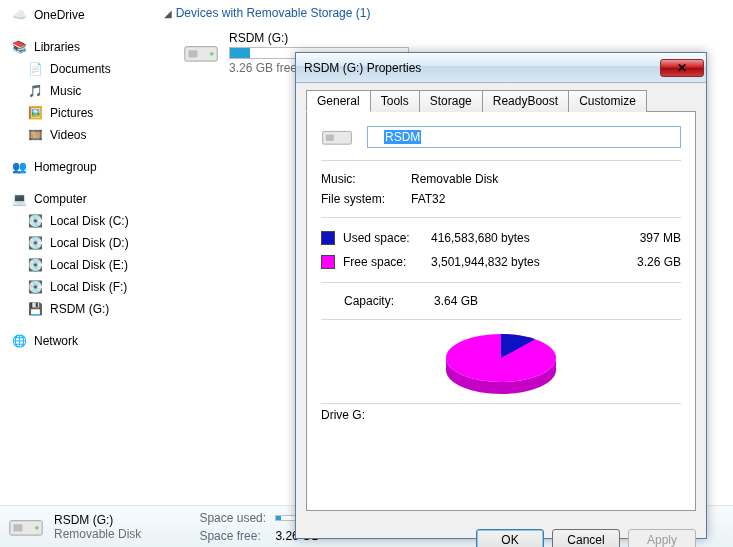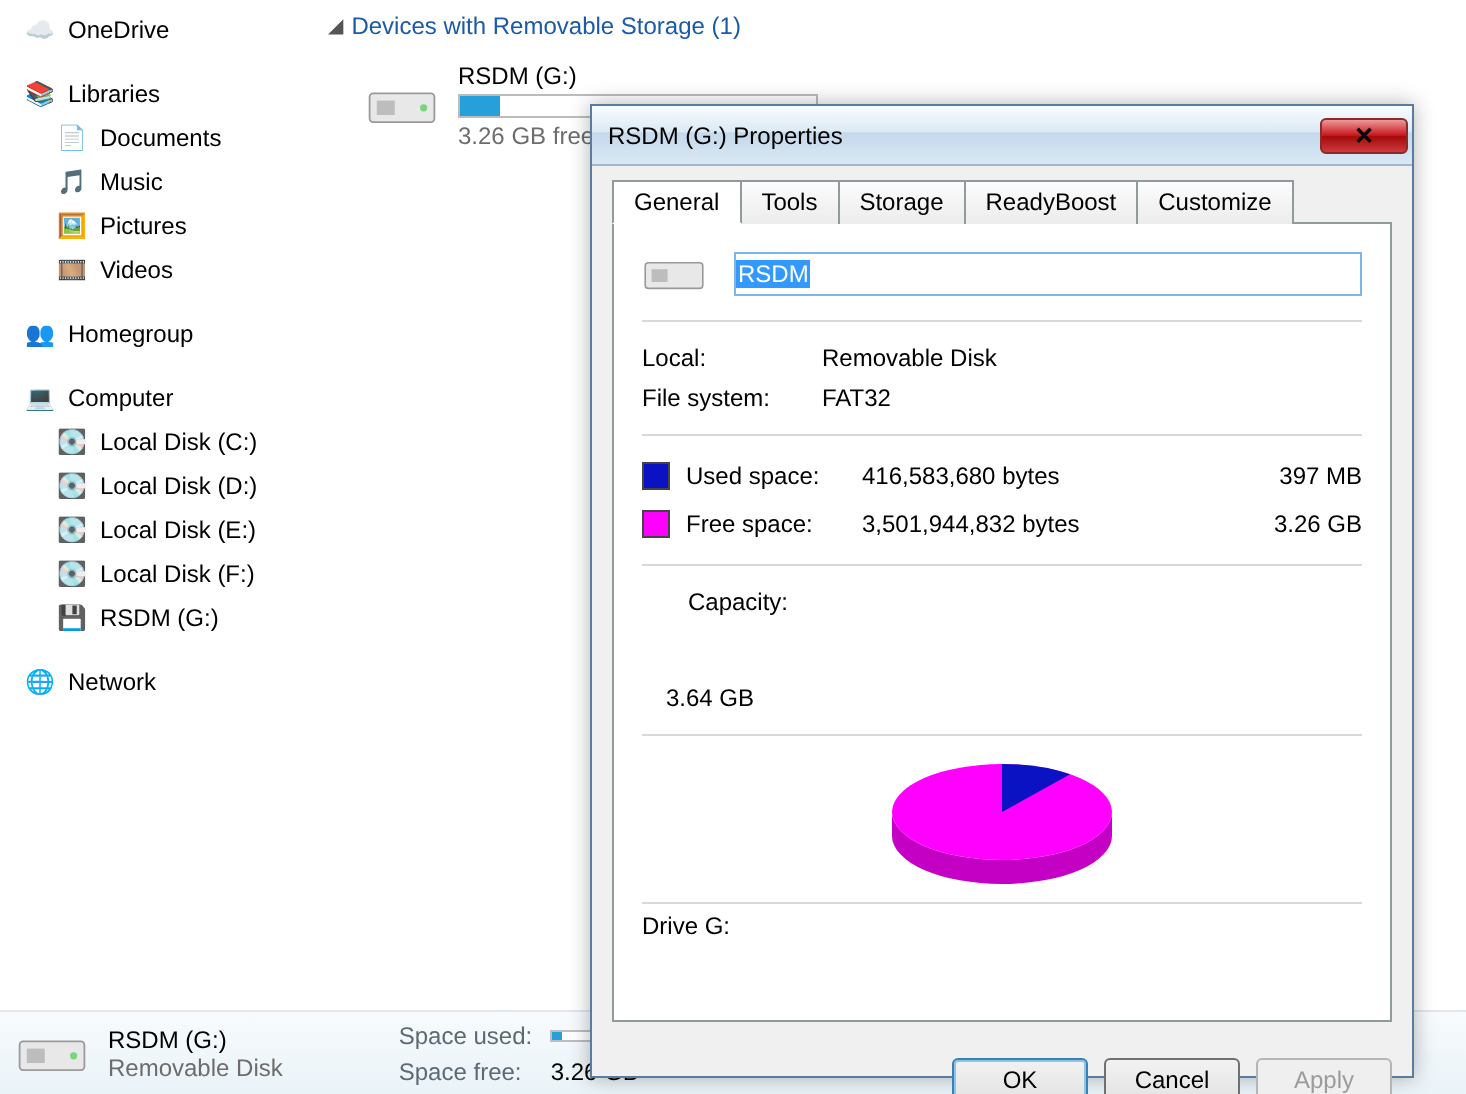--- a/index.html
+++ b/index.html
@@ -40,21 +40,21 @@
 .row-name { display: flex; align-items: center; gap: 14px; padding-bottom: 10px; border-bottom: 1px solid #d9d9d9; }
 .kvgrid { padding: 8px 0; border-bottom: 1px solid #d9d9d9; }
 .kv { display: flex; gap: 8px; line-height: 20px; }
 .kv .k { width: 82px; }
 .space-grid { padding: 8px 0; border-bottom: 1px solid #d9d9d9; }
 .sp-row { display: flex; align-items: center; gap: 8px; line-height: 24px; }
 .swatch { width: 14px; height: 14px; border: 1px solid #444; }
 .sp-row .lab { width: 80px; }
 .sp-row .bytes { flex: 1; text-align: left; }
 .sp-row .human { width: 56px; text-align: right; }
-.cap-row { display: flex; gap: 24px; line-height: 24px; padding: 6px 0; border-bottom: 1px solid #d9d9d9; flex-direction: column; }
+.cap-row { display: flex; gap: 5px; line-height: 24px; padding: 6px 0; border-bottom: 1px solid #d9d9d9; }
 .cap-row .lab { width: 96px; text-align: center; }
 .cap-row .bytes { flex: 1; text-align: right; }
 .cap-row .human { width: 56px; text-align: right; }
 .pie-wrap { text-align: center; padding: 8px 0 2px; border-bottom: 1px solid #d9d9d9; }
 .pie-label { text-align: left; padding: 4px 0 0; }
 .dlg-buttons { display: flex; justify-content: flex-end; gap: 8px; padding: 8px 10px; }
 .btn { min-width: 68px; height: 22px; border: 1px solid #707070; background: linear-gradient(#f2f2f2,#e3e3e3); border-radius: 3px; cursor: pointer; }
 .btn.default { border-color: #3c7fb1; box-shadow: 0 0 0 1px #8cc5e9 inset; }
 .btn:disabled { color: #9b9b9b; border-color: #b5b5b5; background: #efefef; }
 .selected-text { background: #3399ff; color: #fff; padding: 0 1px; }
@@ -191,27 +191,27 @@
         <div class="tab"><span>Storage</span></div>
         <div class="tab"><span>ReadyBoost</span></div>
         <div class="tab"><span>Customize</span></div>
       </div>
       <div class="tabpage">
         <div class="row-name">
           <svg width="32" height="26" viewBox="0 0 40 30">
               <rect x="2" y="8" width="36" height="16" rx="2" fill="#e8e8e8" stroke="#9a9a9a"></rect>
               <rect x="6" y="12" width="10" height="8" fill="#bdbdbd"></rect>
             </svg>
-          <div style="flex:1;height:22px;border:1px solid #7eb4ea;padding:2px 0;display:flex;align-items:center">
+          <div style="flex:1;height:22px;border:1px solid #7eb4ea;padding:2px 16px;display:flex;align-items:center">
               <span class="selected-text">RSDM</span>
             </div>
         </div>
         <div class="kvgrid">
           <div class="kv">
-              <span class="k">Local:</span>
+              <span class="k">Music:</span>
               <span>Removable Disk</span>
             </div>
           <div class="kv">
               <span class="k">File system:</span>
               <span>FAT32</span>
             </div>
         </div>
         <div class="space-grid">
           <div class="sp-row">
             <div class="swatch" id="sw-used" style="background: rgb(10, 18, 196);"></div>

